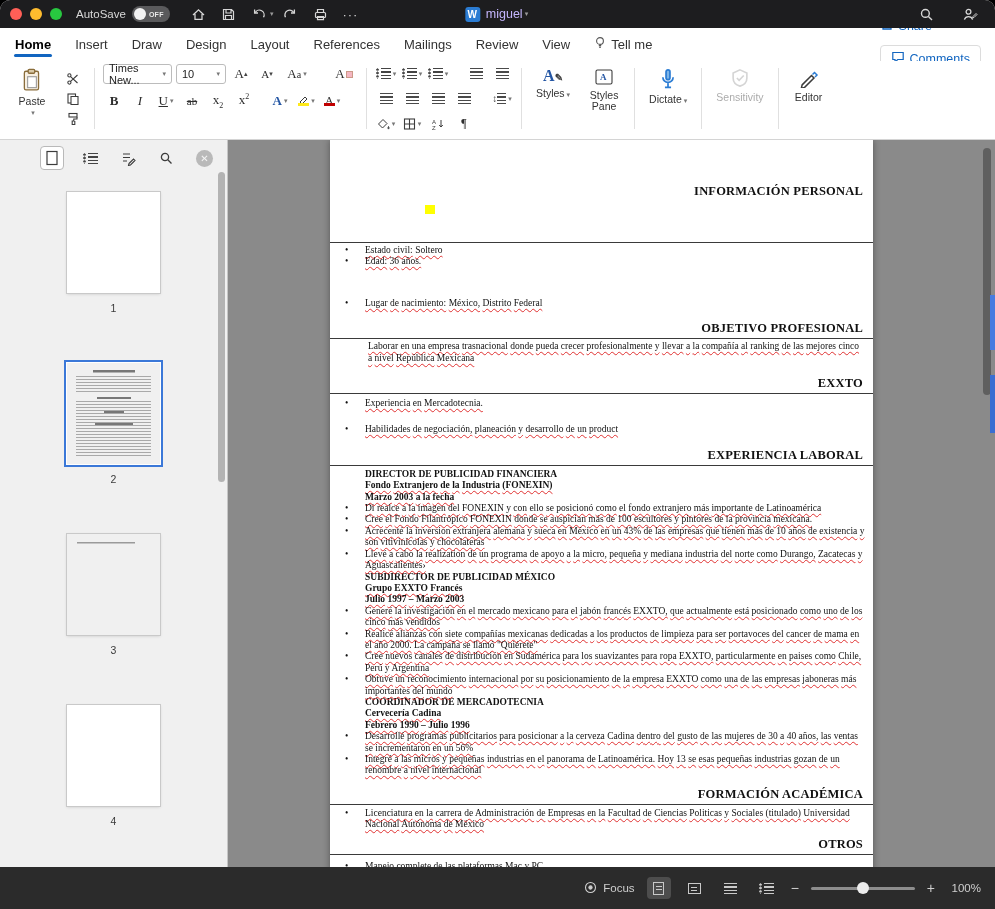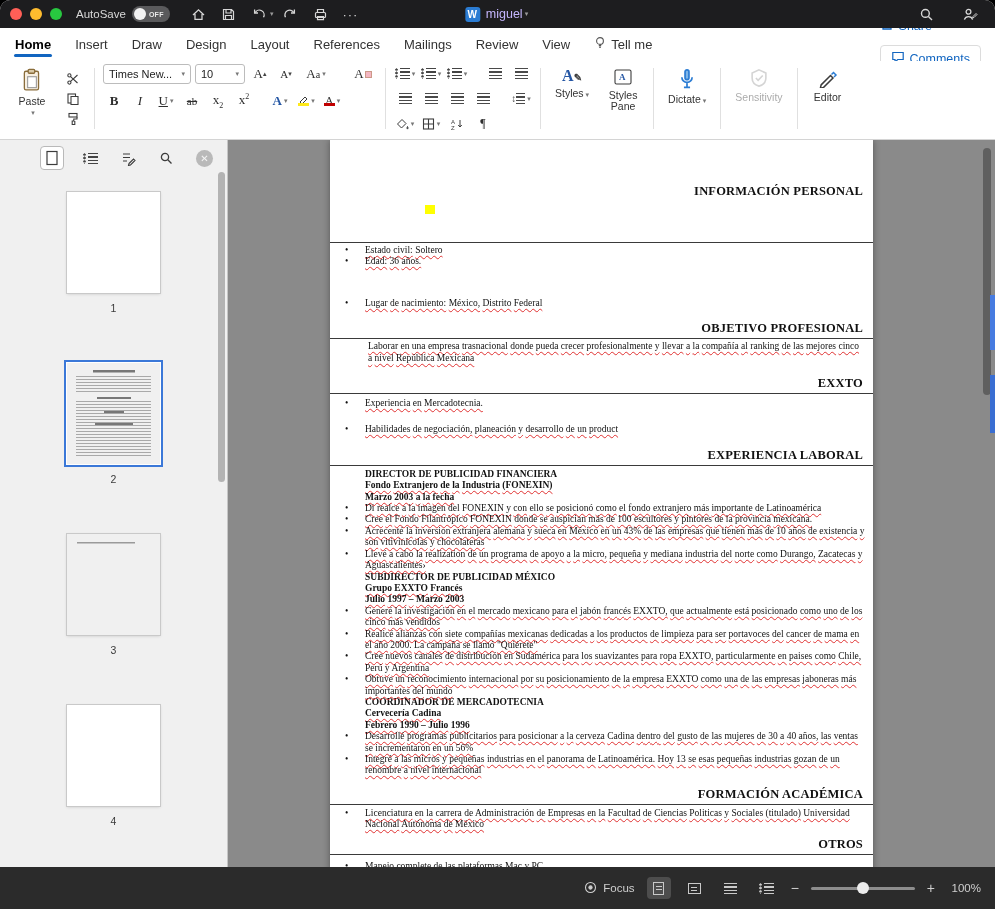--- a/index.html
+++ b/index.html
@@ -263,21 +263,21 @@
               <rect x="3" y="1.5" width="8" height="3.5"></rect>
               <path d="M11 5 v2 H7.8 v2 h-1.6 v3.5 h2.6 V9"></path>
             </svg>
           </span>
       </div>
     </div>
     <div class="vsep"></div>
 
     <div class="col">
       <div class="row">
-        <div class="combo" style="width:88px">
+        <div class="combo" style="width:69px">
             <span>Times New...</span>
             <span class="cv">▾</span>
           </div>
         <div class="combo" style="width:50px">
             <span>10</span>
             <span class="cv">▾</span>
           </div>
         <span class="sbtn">
             <span class="glyph">A</span>
             <span style="font-size:7px;color:#444;">▴</span>

